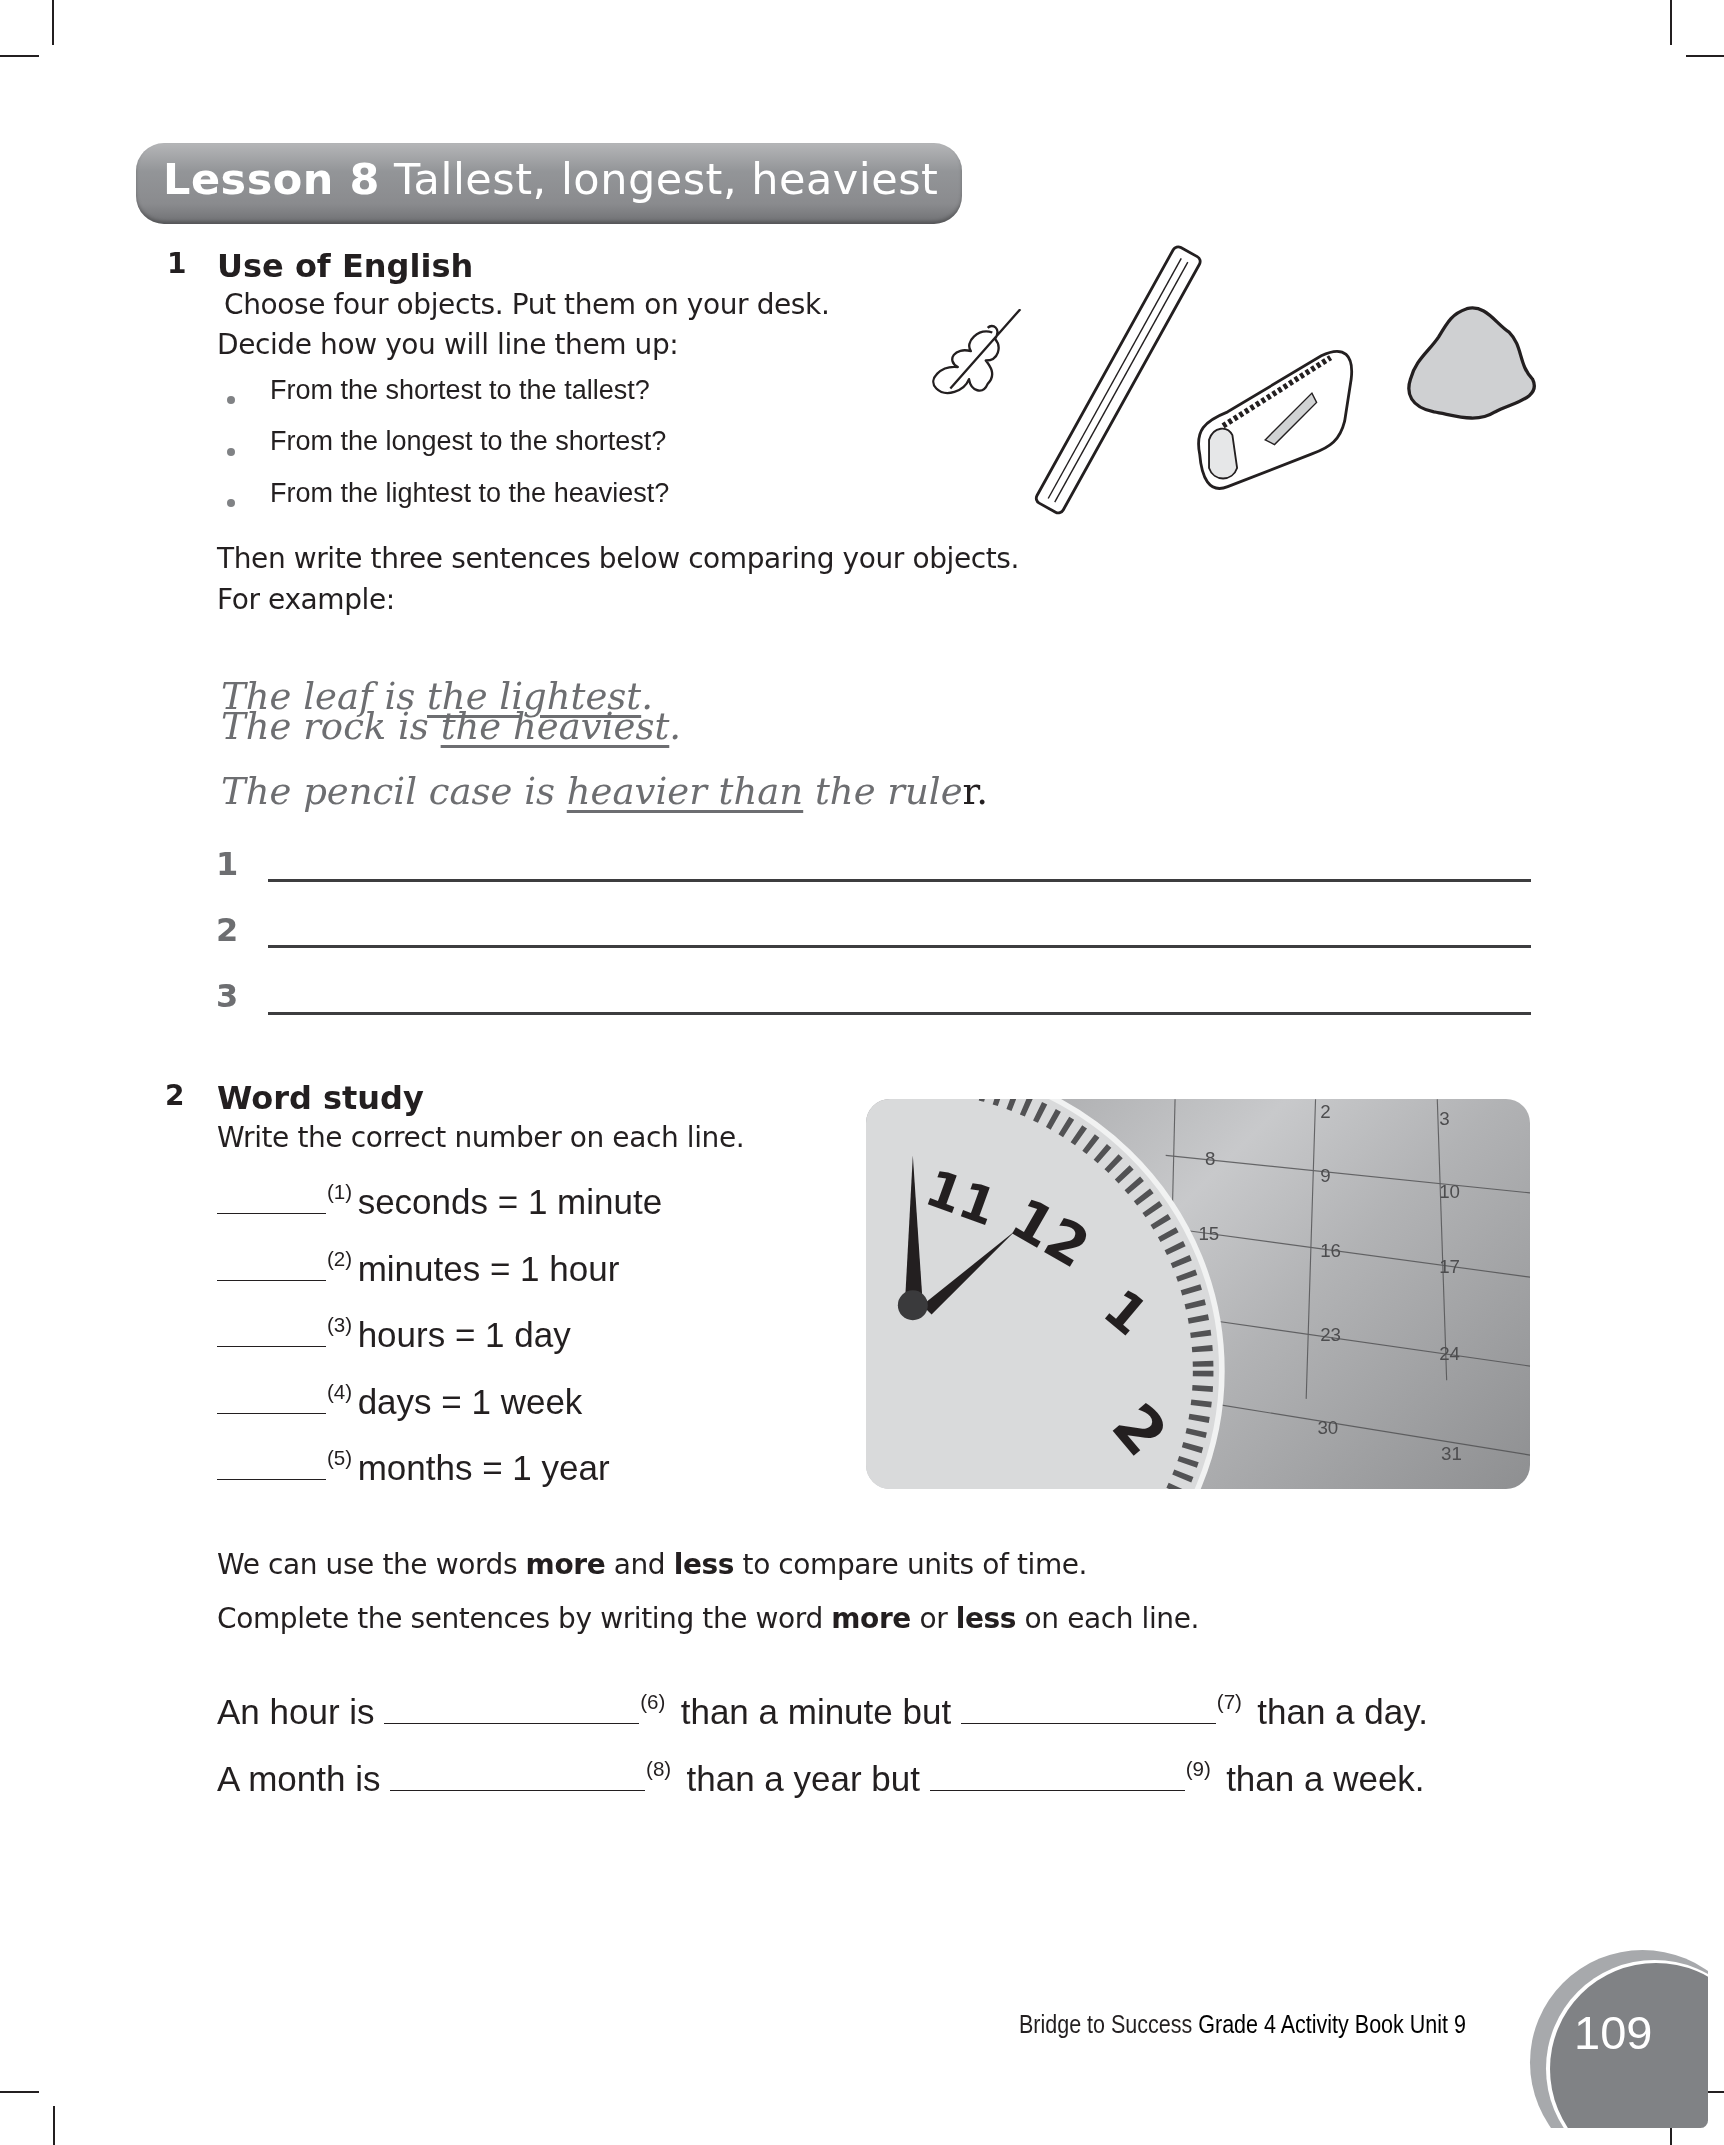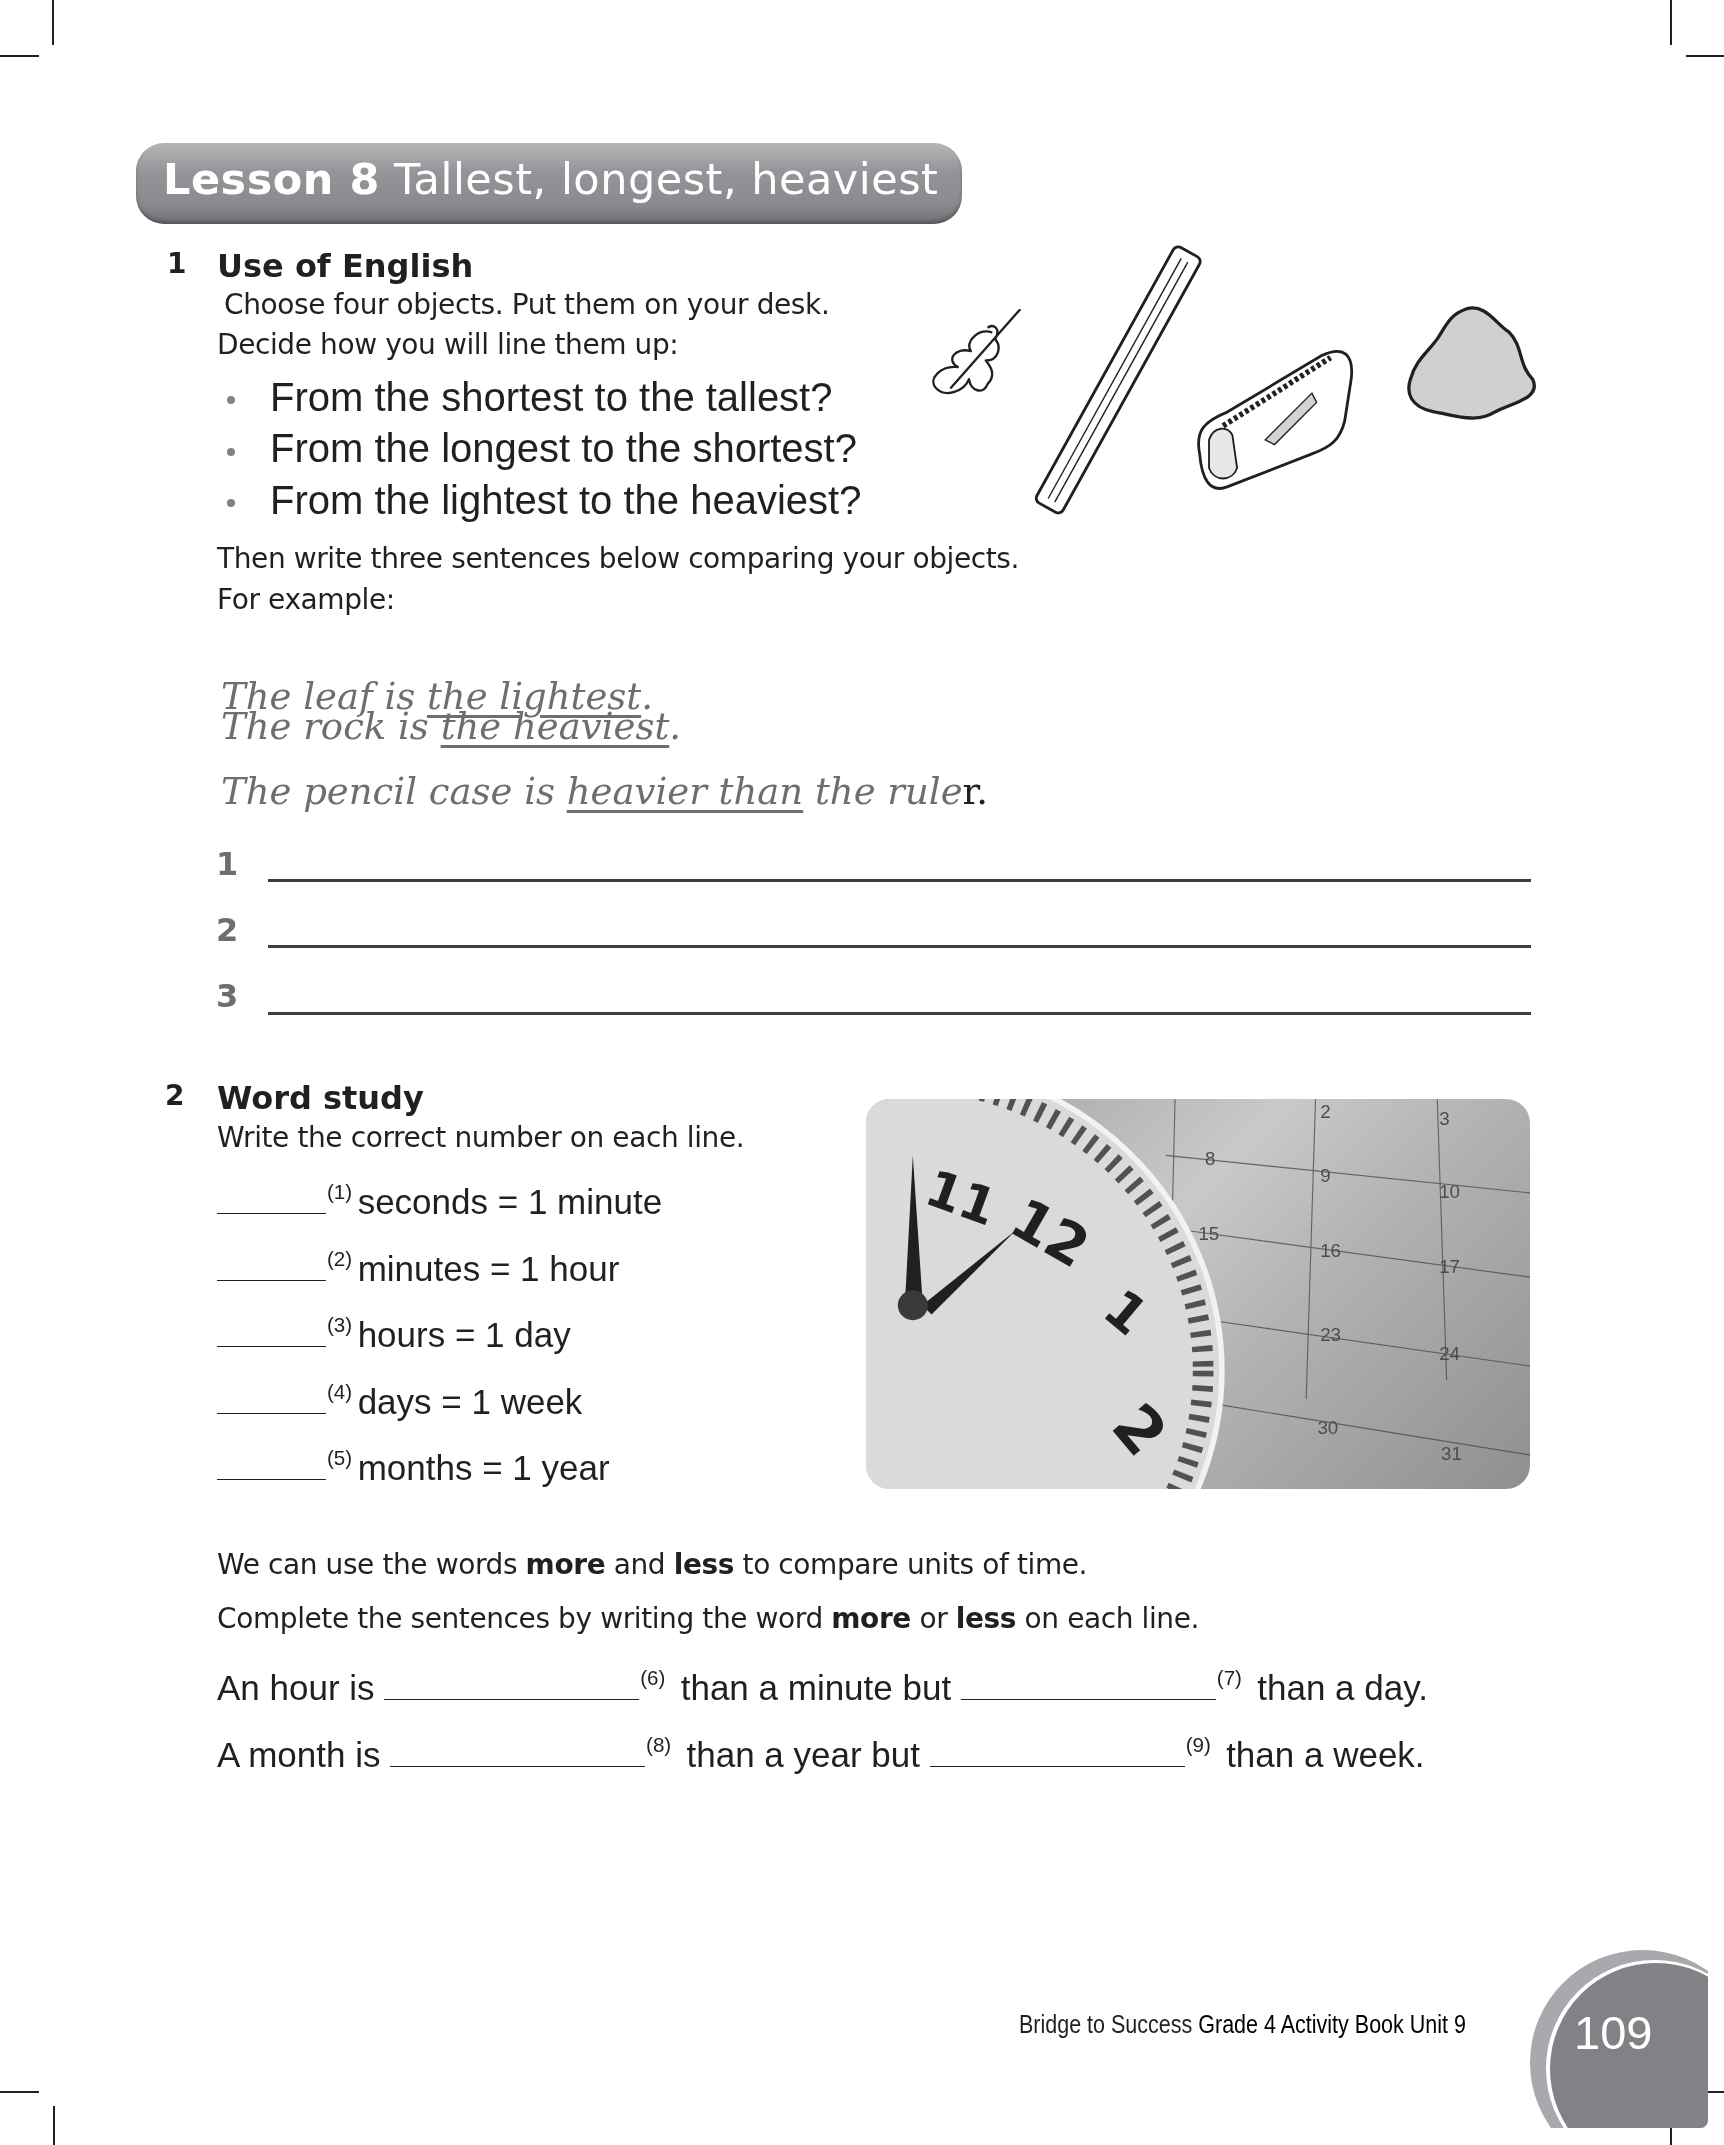--- a/index.html
+++ b/index.html
@@ -14,31 +14,31 @@
             background:linear-gradient(#b5b6b8 0%, #939598 35%, #8a8b8e 75%, #6f7073 100%);
             box-shadow: inset 0 -2.8px 3.7px rgba(0,0,0,0.25); }
   .banner-text { position:absolute; left:27px; top:11.2px; white-space:nowrap;
                  font-family:"DejaVu Sans", sans-serif; font-size:43px; color:#ffffff;
                  letter-spacing:0.5px; }
   .banner-text b { font-weight:bold; }
 
   .sec-num { font-family:"DejaVu Sans", sans-serif; font-weight:bold; font-size:28px; color:#231f20; }
   .sec-title { font-family:"DejaVu Sans", sans-serif; font-weight:bold; font-size:32px; color:#231f20; }
   .instr { font-family:"DejaVu Sans", sans-serif; font-size:28px; color:#231f20; white-space:nowrap; letter-spacing:-0.4px; }
-  .school { font-family:"Liberation Sans", sans-serif; font-size:40px; color:#231f20; white-space:nowrap; }
+  .school { font-family:"Liberation Sans", sans-serif; font-size:27px; color:#231f20; white-space:nowrap; }
   .bullet-dot { width:8.4px; height:8.4px; border-radius:50%; background:#808285; }
   .hand { font-family:"DejaVu Serif", serif; font-style:italic; font-size:37px; color:#6d6e71; white-space:nowrap; }
   .hand u { text-decoration:underline; text-decoration-thickness:2.8px; text-underline-offset:5.6px; }
   .hand .dark { color:#231f20; font-style:normal; }
   .ans-num { font-family:"DejaVu Sans", sans-serif; font-weight:bold; font-size:32px; color:#6d6e71; }
   .ans-line { height:2.8px; background:#3d3d3f; }
   .blank { display:inline-block; border-bottom:1.9px solid #231f20; vertical-align:baseline; height:0.9px; }
   .sup { font-size:20.6px; position:relative; top:-15px; margin:0 5.6px 0 0.9px; font-family:"Liberation Sans", sans-serif; }
   .eq-row { font-family:"Liberation Sans", sans-serif; font-size:35px; color:#231f20; white-space:nowrap; }
-  .fill-row { font-family:"Liberation Sans", sans-serif; font-size:35px; color:#231f20; white-space:nowrap; }
+  .fill-row { font-family:"Liberation Sans", sans-serif; font-size:35px; color:#231f20; white-space:nowrap;margin-top:24px; }
 
   .photo { position:absolute; left:866px; top:1099px; width:664px; height:390px; border-radius:24px; overflow:hidden;
            background:linear-gradient(135deg,#9c9d9f 0%, #c8c9cb 40%, #b2b3b5 60%, #8e8f91 100%); }
 
   .footer { position:absolute; left:1019px; top:2010px; font-family:"Liberation Sans", sans-serif; font-size:25px; color:#231f20; white-space:nowrap; transform:scaleX(0.86); transform-origin:left top; }
   .page-tab-clip { position:absolute; left:1499px; top:1911px; width:209px; height:217px; overflow:hidden; border-bottom-right-radius:7.5px; }
   .page-num { position:absolute; left:1574px; top:2005px; font-family:"Liberation Sans", sans-serif; font-size:47px; color:#ffffff; }
 </style>
 </head>
 <body>

